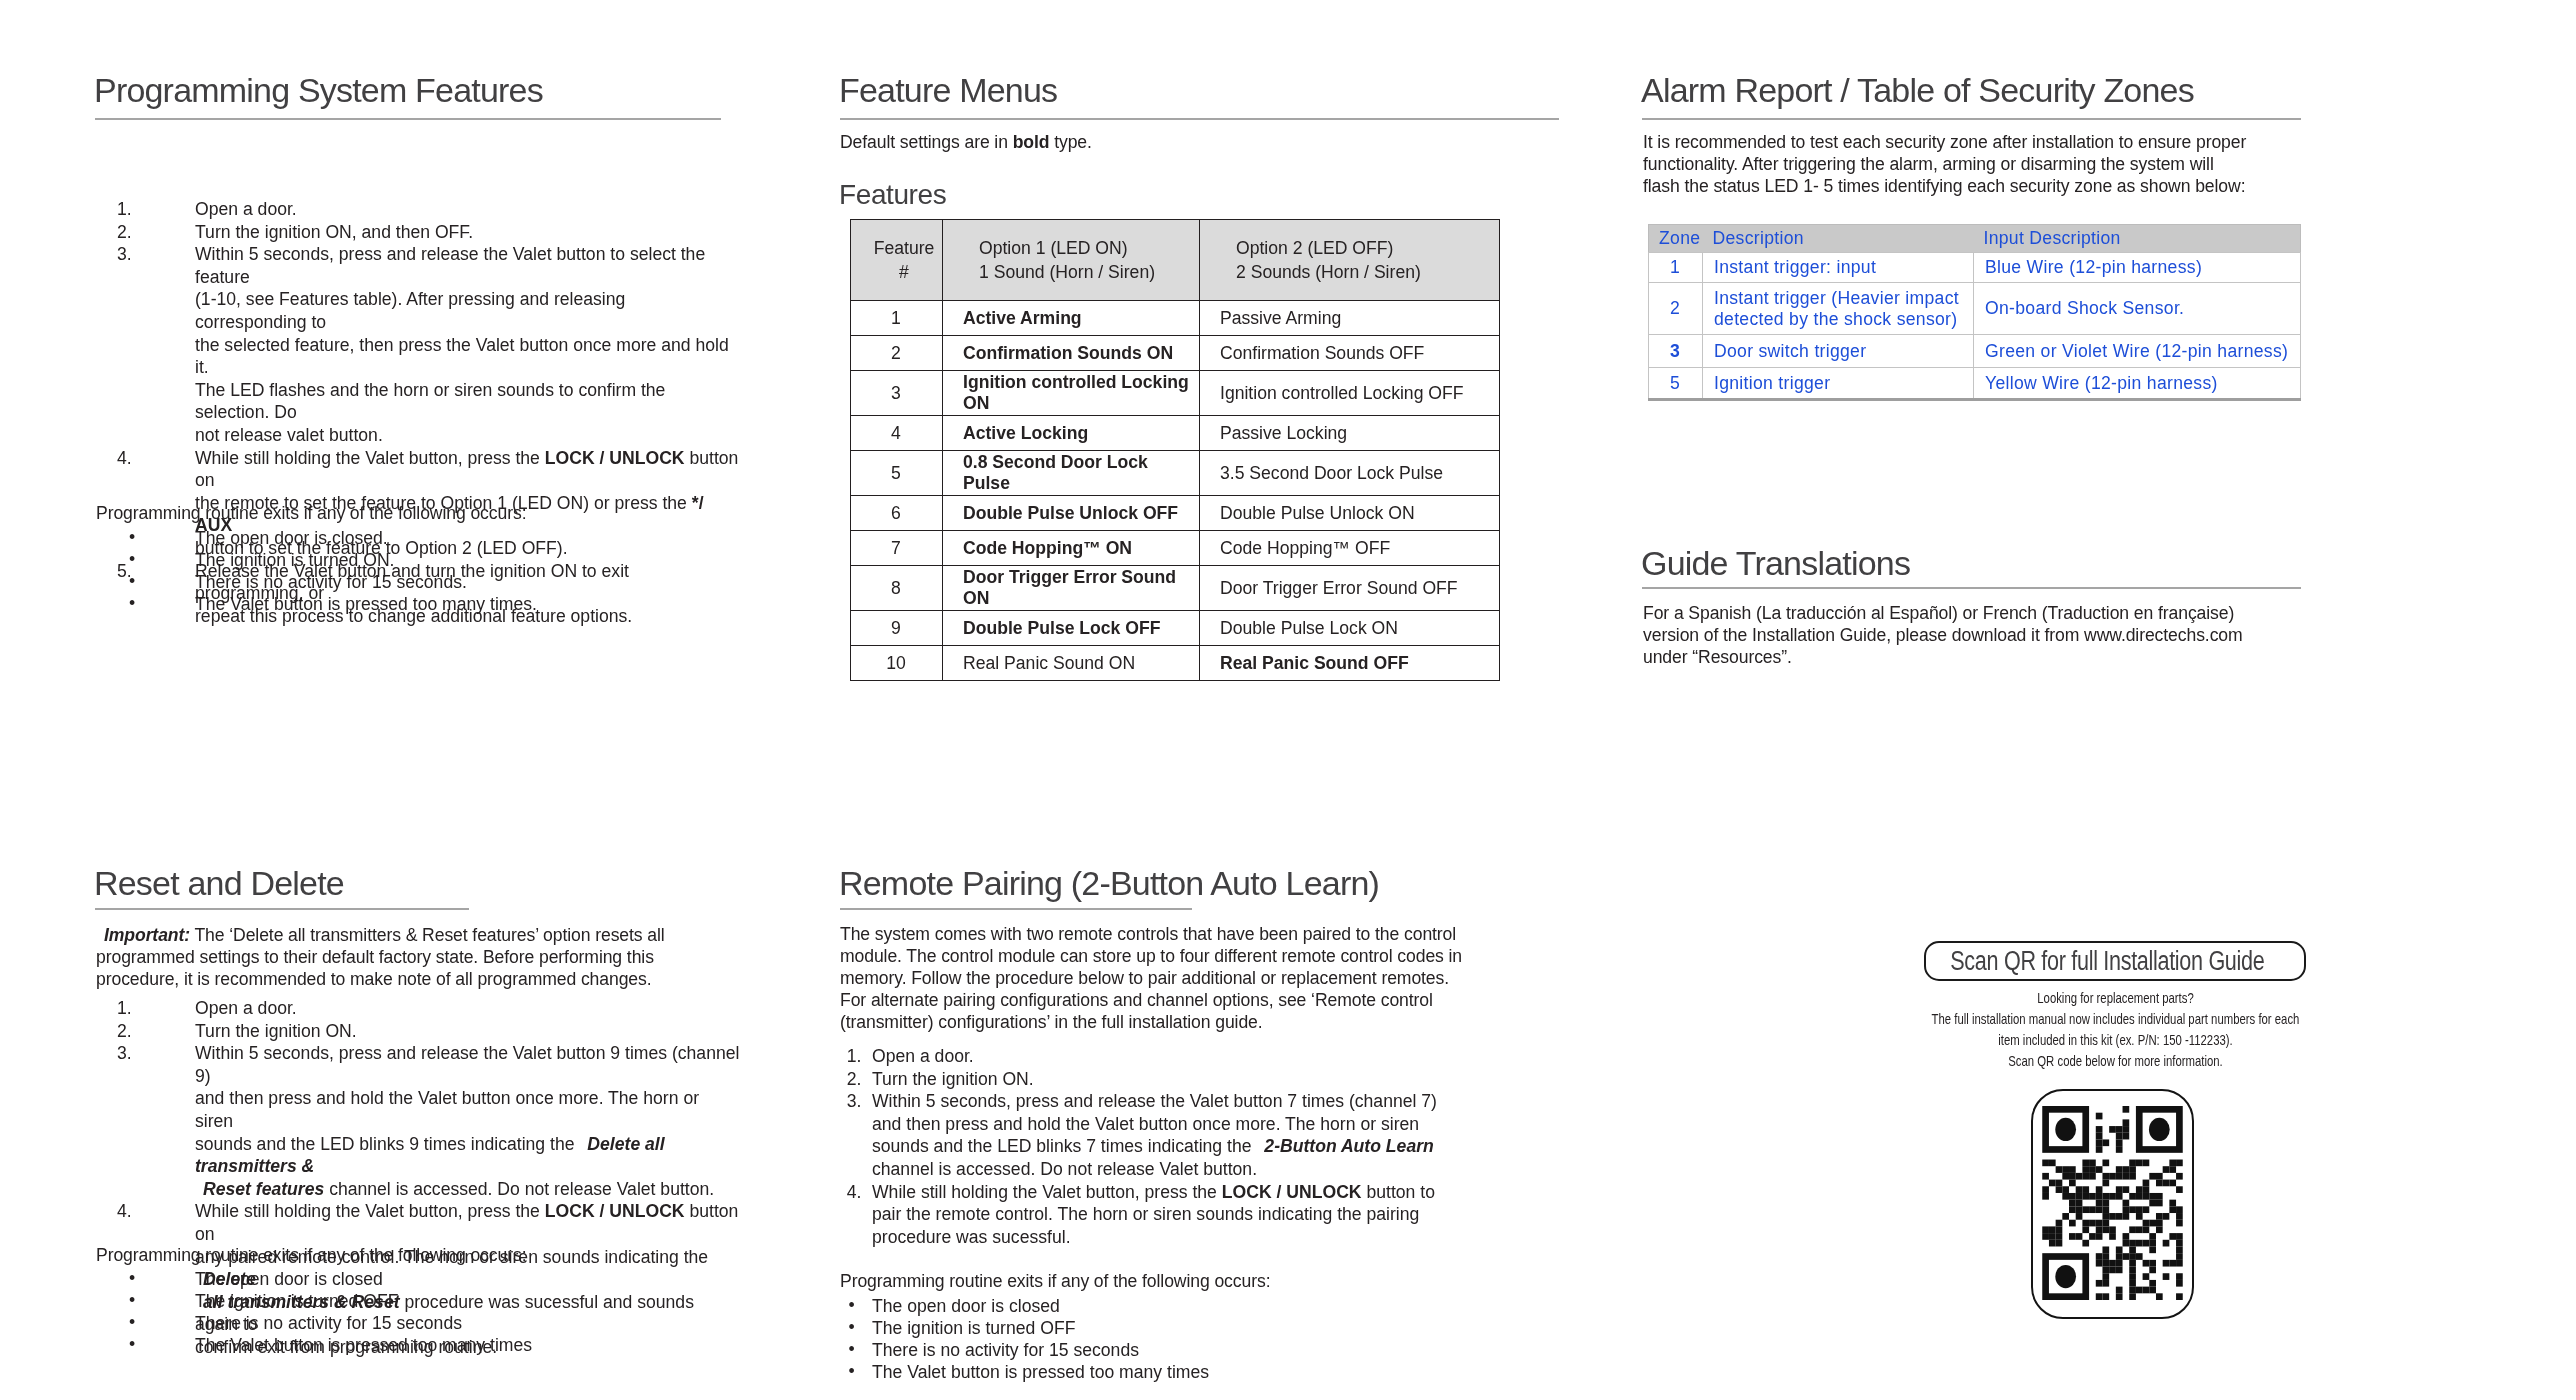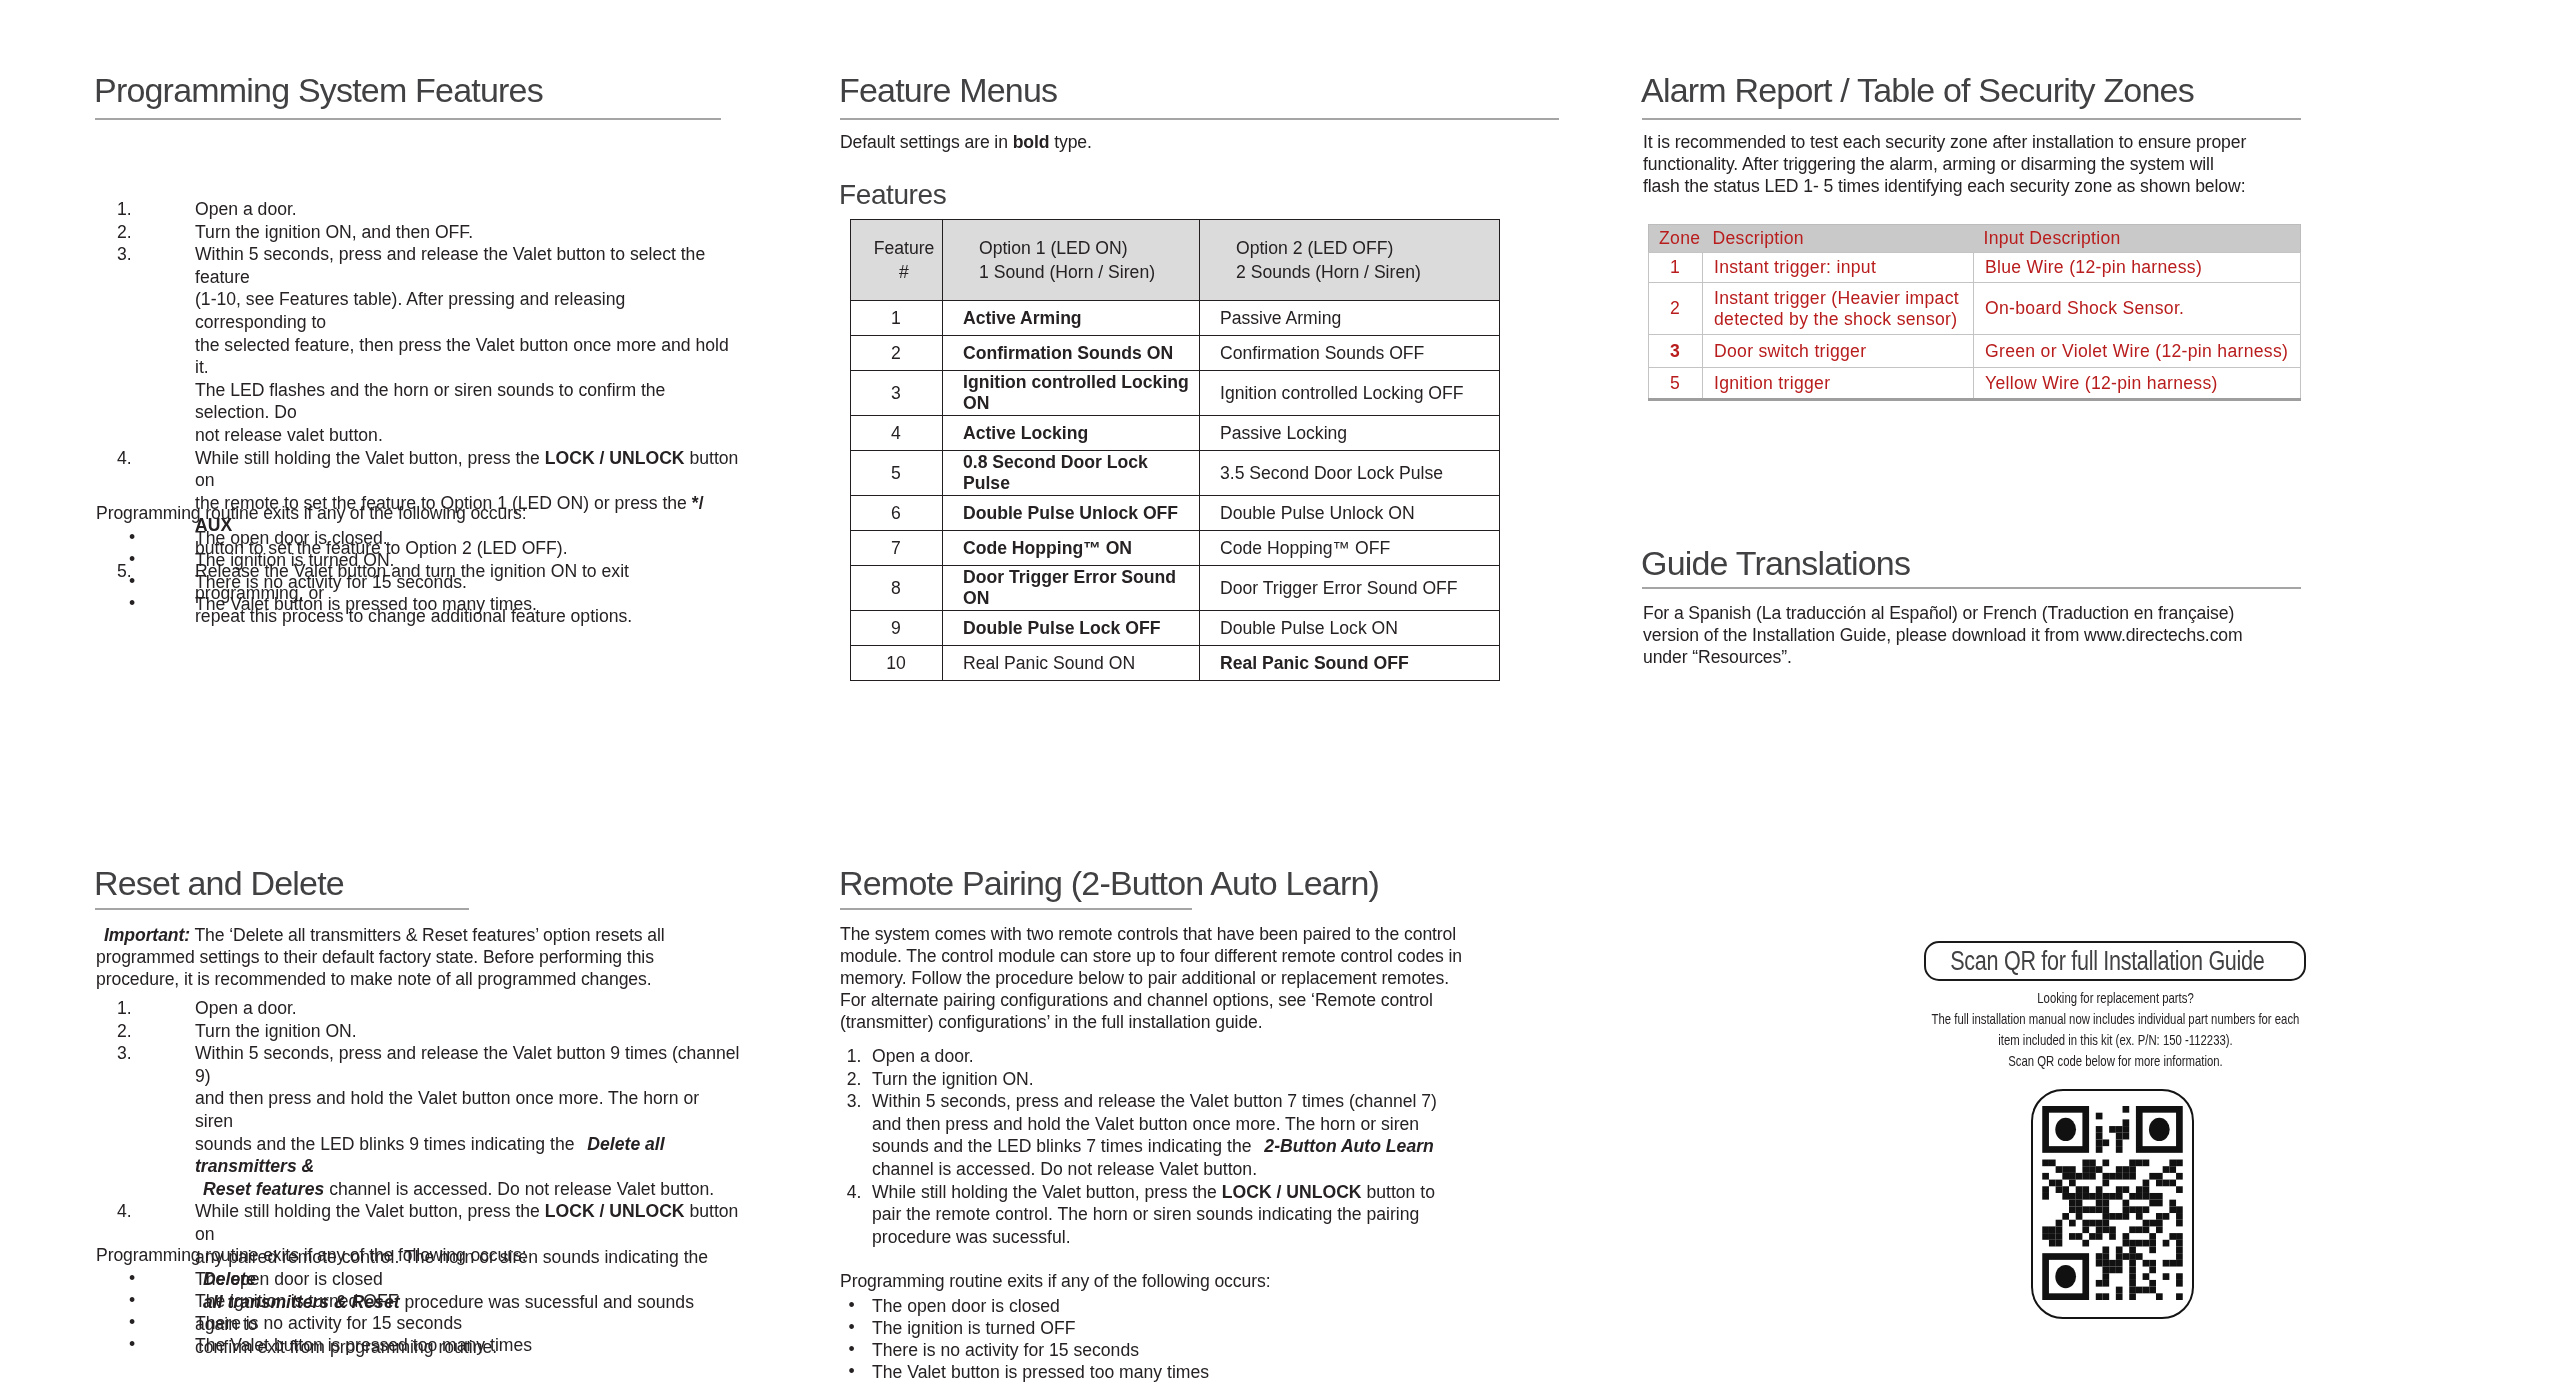--- a/index.html
+++ b/index.html
@@ -27,21 +27,21 @@
       font-size:17.6px;color:#262223;table-layout:fixed;}
   table.features th,table.features td{border:1.7px solid #231f20;}
   table.features thead th{background:#dbdbdb;height:78px;font-weight:normal;text-align:left;
       padding-left:36px;line-height:24px;vertical-align:middle;}
   table.features thead th.c{text-align:center;padding-left:16px;}
   table.features tbody td{height:32px;padding-left:20px;vertical-align:middle;}
   table.features tbody td.c{text-align:center;padding-left:0;}
 
   
   table.zones{position:absolute;left:1648px;top:224px;width:652px;border-collapse:collapse;
-      font-size:17.6px;letter-spacing:0.3px;color:#b91c1c;table-layout:fixed;}
+      font-size:17.6px;letter-spacing:0.3px;color:#1d4ed8;table-layout:fixed;}
   table.zones{border:1.7px solid #bcbcbc;border-bottom:3.3px solid #9e9e9e;}
   table.zones td{border:1.7px solid #c4c4c4;}
   table.zones thead td{background:#c9c9c9;border:none;height:25px;font-weight:normal;
       text-align:left;padding-left:10px;vertical-align:middle;}
   table.zones tbody td{background:#fff;padding-left:11px;vertical-align:middle;line-height:21px;}
   table.zones tbody td.c{text-align:center;padding-left:0;}
 
   
   .banner{position:absolute;left:1924px;top:941px;width:382px;height:40px;border:2.5px solid #1a1a1a;
       border-radius:15px;box-sizing:border-box;display:flex;align-items:center;justify-content:flex-end;}

